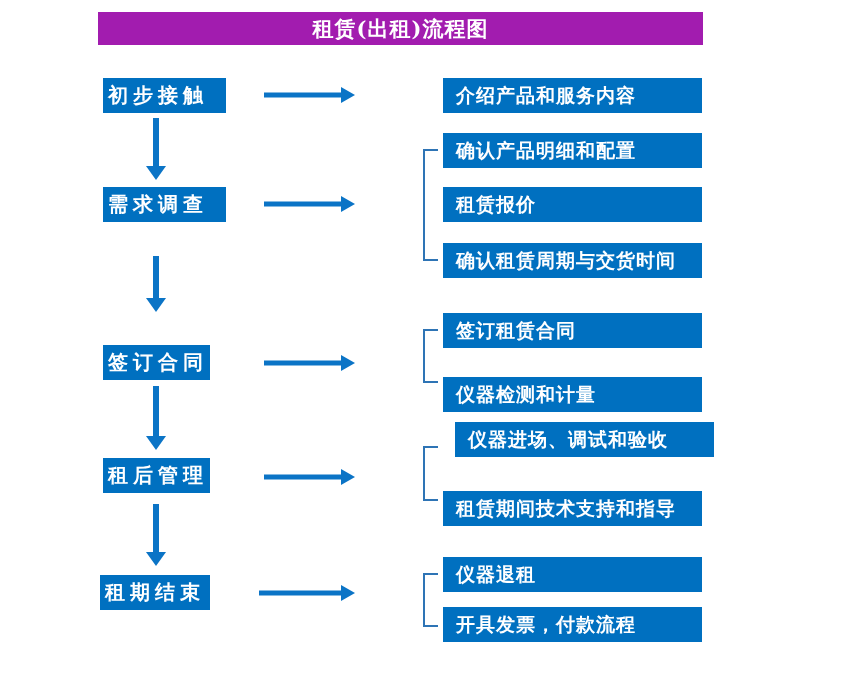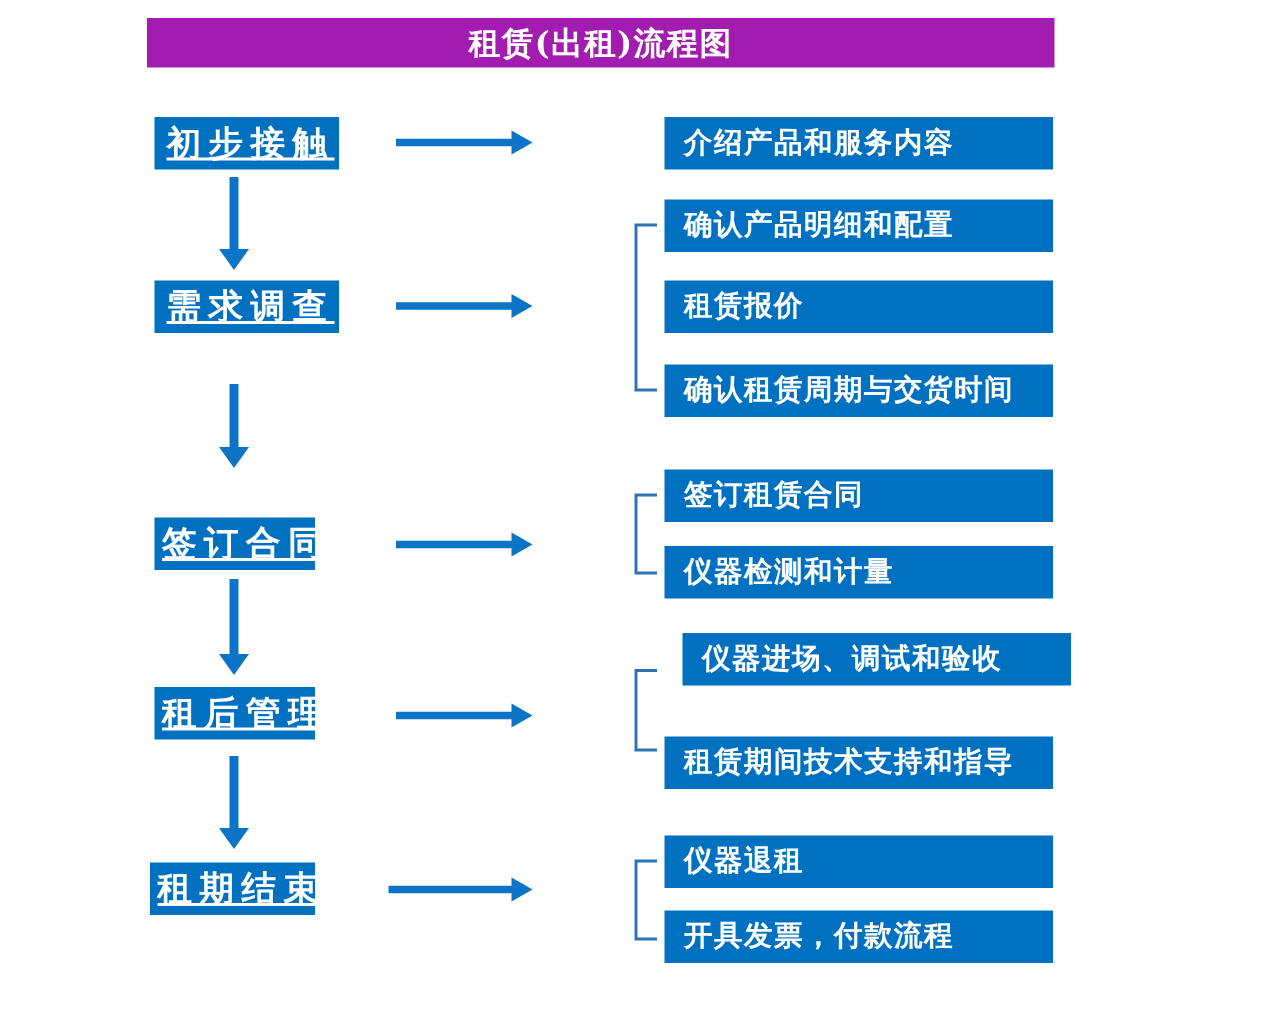--- a/index.html
+++ b/index.html
@@ -35,25 +35,23 @@
     height: 35px;
     background: #0070C0;
     color: #ffffff;
     font-weight: bold;
     line-height: 35px;
     white-space: nowrap;
     overflow: hidden;
     box-sizing: border-box;
   }
   .left-box {
-    font-size: 23px;
+    font-size: 20px;
     letter-spacing: 5px;
-    text-align: center;
     text-indent: 5px; 
-    text-decoration: underline;
   }
   .right-box {
     left: 443px;
     width: 259px;
     font-size: 19px;
     letter-spacing: 1px;
     padding-left: 13px;
     text-align: left;
   }
 </style>
@@ -126,21 +124,21 @@
   <div class="box left-box" style="left:103px; top:345px; width:107px;"><span>签订合同</span></div>
   <div class="box left-box" style="left:100px; top:575px; width:110px;"><span>租期结束</span></div>
 
   <div class="box right-box" style="top:133px;"><span>确认产品明细和配置</span></div>
 
   <div class="box right-box" style="top:78px;"><span>介绍产品和服务内容</span></div>
   <div class="box right-box" style="top:243px;"><span>确认租赁周期与交货时间</span></div>
   <div class="box right-box" style="top:187px;"><span>租赁报价</span></div>
 
   <div class="box right-box" style="top:313px;"><span>签订租赁合同</span></div>
-  <div class="box right-box" style="top:364px;"><span>仪器检测和计量</span></div>
+  <div class="box right-box" style="top:377px;"><span>仪器检测和计量</span></div>
 
   <div class="box right-box" style="top:422px;margin-left:12px;"><span>仪器进场、调试和验收</span></div>
   <div class="box right-box" style="top:491px;"><span>租赁期间技术支持和指导</span></div>
 
   <div class="box right-box" style="top:557px;"><span>仪器退租</span></div>
   <div class="box right-box" style="top:607px;"><span>开具发票，付款流程</span></div>
 
 </div>
 
 </body></html>

